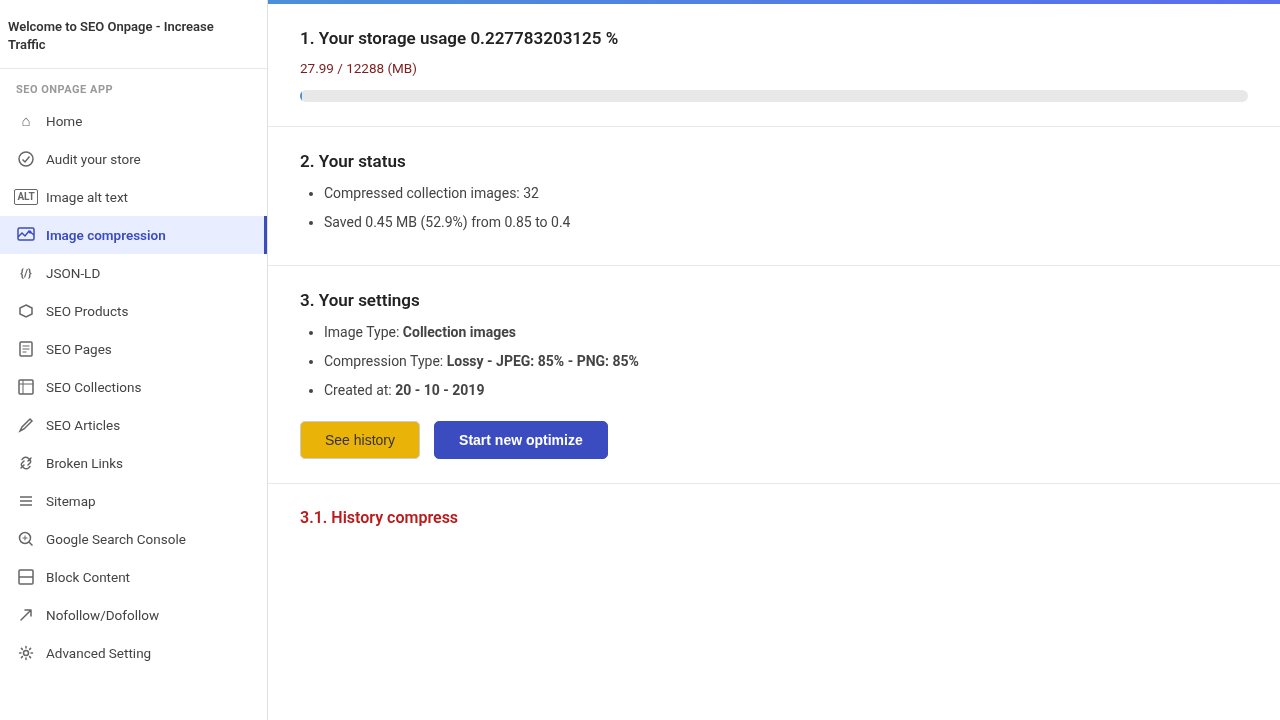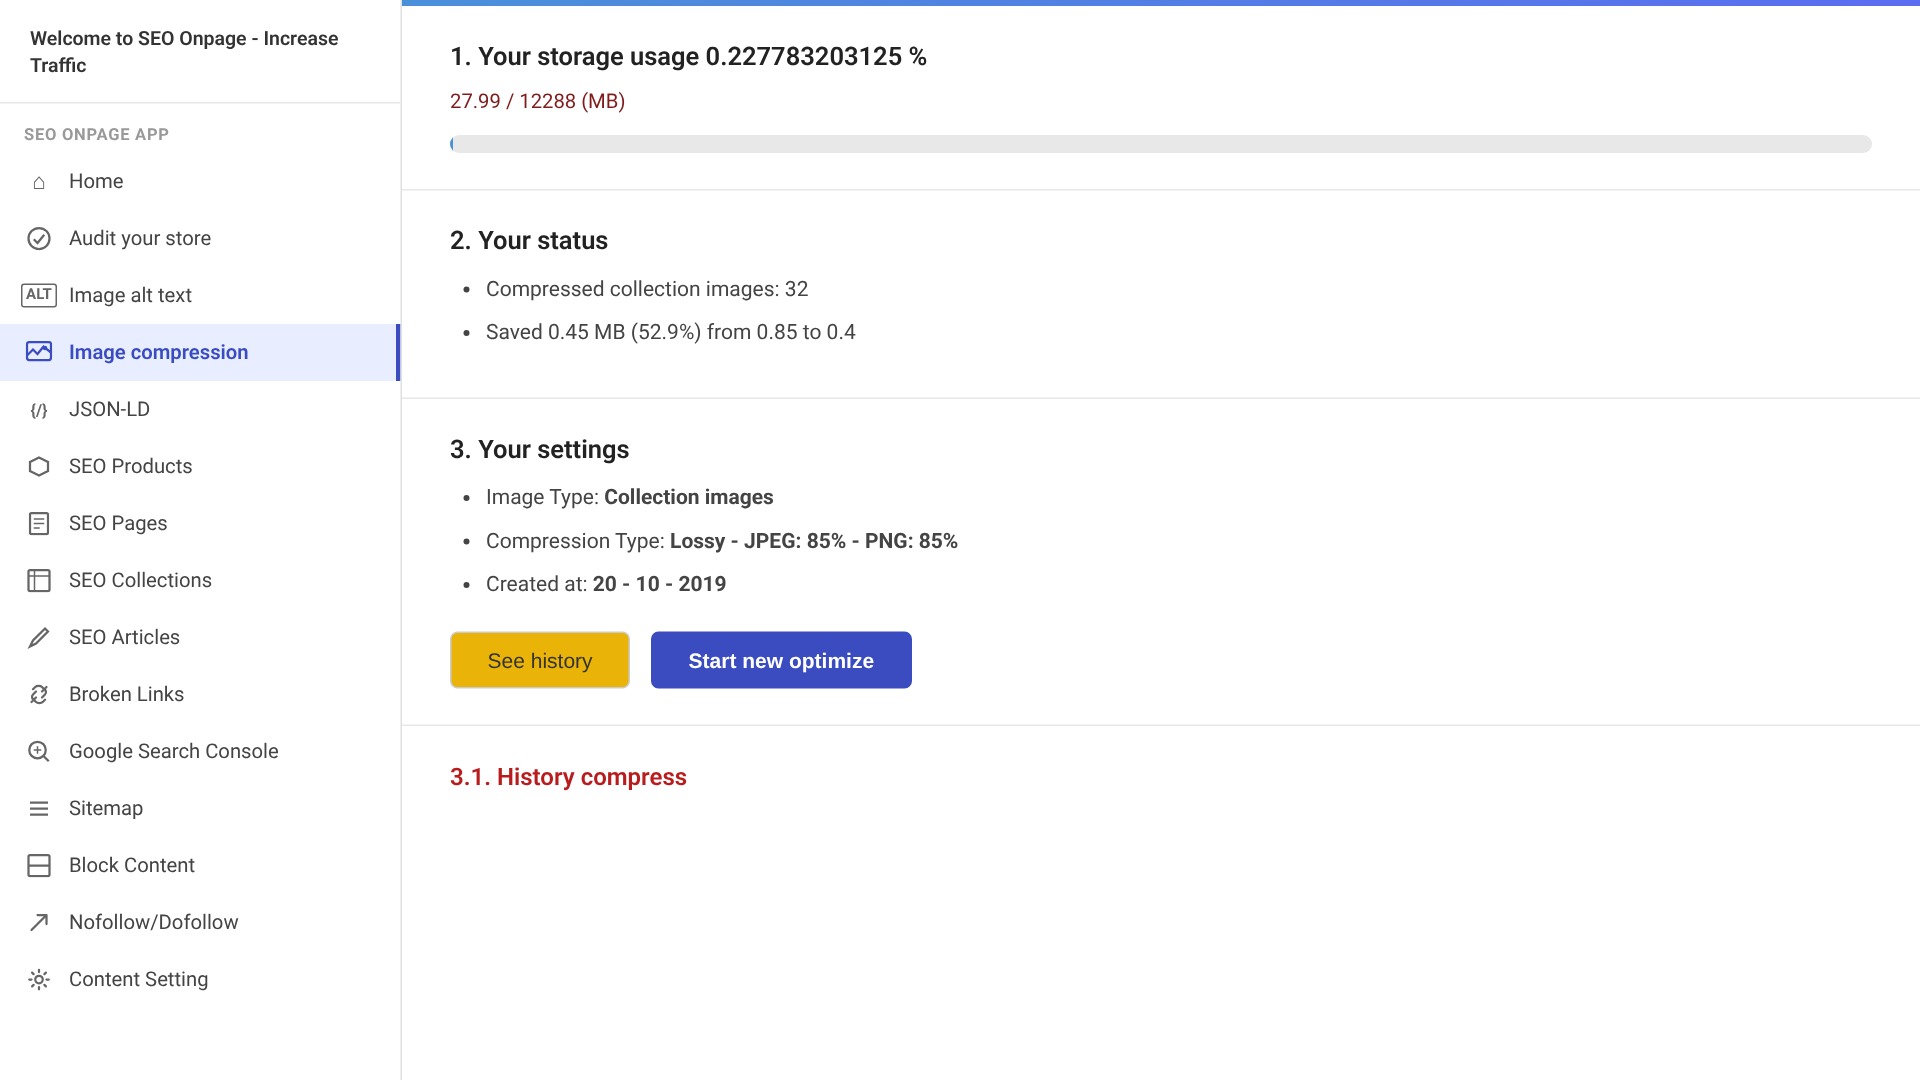--- a/index.html
+++ b/index.html
@@ -1,20 +1,20 @@
 <!DOCTYPE html>
 <html><head>
   <meta charset="utf-8">
   <style>
     * { margin: 0; padding: 0; box-sizing: border-box; }
     body { font-family: -apple-system, BlinkMacSystemFont, 'Segoe UI', Roboto, sans-serif; display: flex; height: 720px; overflow: hidden; background: #f5f5f5; font-size: 14px; color: #333; }
 
     
     .sidebar { width: 268px; min-width: 268px; background: #fff; border-right: 1px solid #e0e0e0; display: flex; flex-direction: column; overflow-y: auto; }
-    .sidebar-header { padding: 18px 16px 14px 20px; border-bottom: 1px solid #e8e8e8; }
+    .sidebar-header { padding: 18px 16px 14px 8px; border-bottom: 1px solid #e8e8e8; }
     .sidebar-header-title { font-size: 13px; font-weight: 600; color: #333; line-height: 1.4; }
     .sidebar-section-label { font-size: 11px; font-weight: 700; color: #999; letter-spacing: 0.5px; padding: 14px 16px 6px 16px; text-transform: uppercase; }
     .sidebar-item { display: flex; align-items: center; gap: 10px; padding: 9px 16px; cursor: pointer; border-radius: 0; color: #444; font-size: 13.5px; }
     .sidebar-item.active { background: #e8eeff; color: #3a4cc0; font-weight: 600; border-right: 3px solid #3a4cc0; }
     .sidebar-icon { width: 20px; height: 20px; display: flex; align-items: center; justify-content: center; flex-shrink: 0; color: #666; font-size: 15px; }
     .sidebar-item.active .sidebar-icon { color: #3a4cc0; }
 
     
     .main { flex: 1; overflow-y: auto; background: #fff; }
     .top-bar { height: 4px; background: linear-gradient(90deg, #4a90d9, #5b6df0); }
@@ -134,43 +134,43 @@
       <svg width="16" height="16" viewBox="0 0 16 16" fill="none">
           <path d="M6 10L3 13M10 6L13 3M6 6L4 8C3 9 3 11 5 12L6 13C7 14 9.5 14 10.5 13L12 11.5M10 10L12 8C13 7 13 5 11 4L10 3C9 2 6.5 2 5.5 3L4 4.5" stroke="#666" stroke-width="1.5" stroke-linecap="round"></path>
         </svg>
     </span>
     <span>Broken Links</span>
   </div>
 
   <div class="sidebar-item">
     <span class="sidebar-icon">
       <svg width="16" height="16" viewBox="0 0 16 16" fill="none">
+          <line x1="2" y1="4" x2="14" y2="4" stroke="#666" stroke-width="1.5"></line>
+          <line x1="2" y1="8" x2="14" y2="8" stroke="#666" stroke-width="1.5"></line>
+          <line x1="2" y1="12" x2="14" y2="12" stroke="#666" stroke-width="1.5"></line>
+        </svg>
+    </span>
+    <span>Sitemap</span>
+  </div>
+
+  <div class="sidebar-item">
+    <span class="sidebar-icon">
+      <svg width="16" height="16" viewBox="0 0 16 16" fill="none">
           <circle cx="7" cy="7" r="5.5" stroke="#666" stroke-width="1.5"></circle>
           <line x1="11" y1="11" x2="14.5" y2="14.5" stroke="#666" stroke-width="1.5"></line>
           <line x1="4.5" y1="7" x2="9.5" y2="7" stroke="#666" stroke-width="1"></line>
           <line x1="7" y1="4.5" x2="7" y2="9.5" stroke="#666" stroke-width="1"></line>
         </svg>
     </span>
     <span>Google Search Console</span>
   </div>
 
   <div class="sidebar-item">
     <span class="sidebar-icon">
       <svg width="16" height="16" viewBox="0 0 16 16" fill="none">
-          <line x1="2" y1="4" x2="14" y2="4" stroke="#666" stroke-width="1.5"></line>
-          <line x1="2" y1="8" x2="14" y2="8" stroke="#666" stroke-width="1.5"></line>
-          <line x1="2" y1="12" x2="14" y2="12" stroke="#666" stroke-width="1.5"></line>
-        </svg>
-    </span>
-    <span>Sitemap</span>
-  </div>
-
-  <div class="sidebar-item">
-    <span class="sidebar-icon">
-      <svg width="16" height="16" viewBox="0 0 16 16" fill="none">
           <rect x="1" y="1" width="14" height="14" rx="1" stroke="#666" stroke-width="1.5"></rect>
           <line x1="1" y1="8" x2="15" y2="8" stroke="#666" stroke-width="1.5"></line>
         </svg>
     </span>
     <span>Block Content</span>
   </div>
 
   <div class="sidebar-item">
     <span class="sidebar-icon">
       <svg width="16" height="16" viewBox="0 0 16 16" fill="none">
@@ -180,21 +180,21 @@
     <span>Nofollow/Dofollow</span>
   </div>
 
   <div class="sidebar-item">
     <span class="sidebar-icon">
       <svg width="16" height="16" viewBox="0 0 16 16" fill="none">
           <circle cx="8" cy="8" r="2.5" stroke="#666" stroke-width="1.5"></circle>
           <path d="M8 1.5V3M8 13V14.5M1.5 8H3M13 8H14.5M3.4 3.4L4.4 4.4M11.6 11.6L12.6 12.6M12.6 3.4L11.6 4.4M4.4 11.6L3.4 12.6" stroke="#666" stroke-width="1.5" stroke-linecap="round"></path>
         </svg>
     </span>
-    <span>Content Setting</span>
+    <span>Advanced Setting</span>
   </div>
 </div>
 
 <div class="main">
   <div class="top-bar"></div>
 
   <div class="section">
     <div class="section-title">1. Your storage usage 0.227783203125 %</div>
     <div class="storage-info">27.99 / 12288 (MB)</div>
     <div class="progress-bar-bg">

